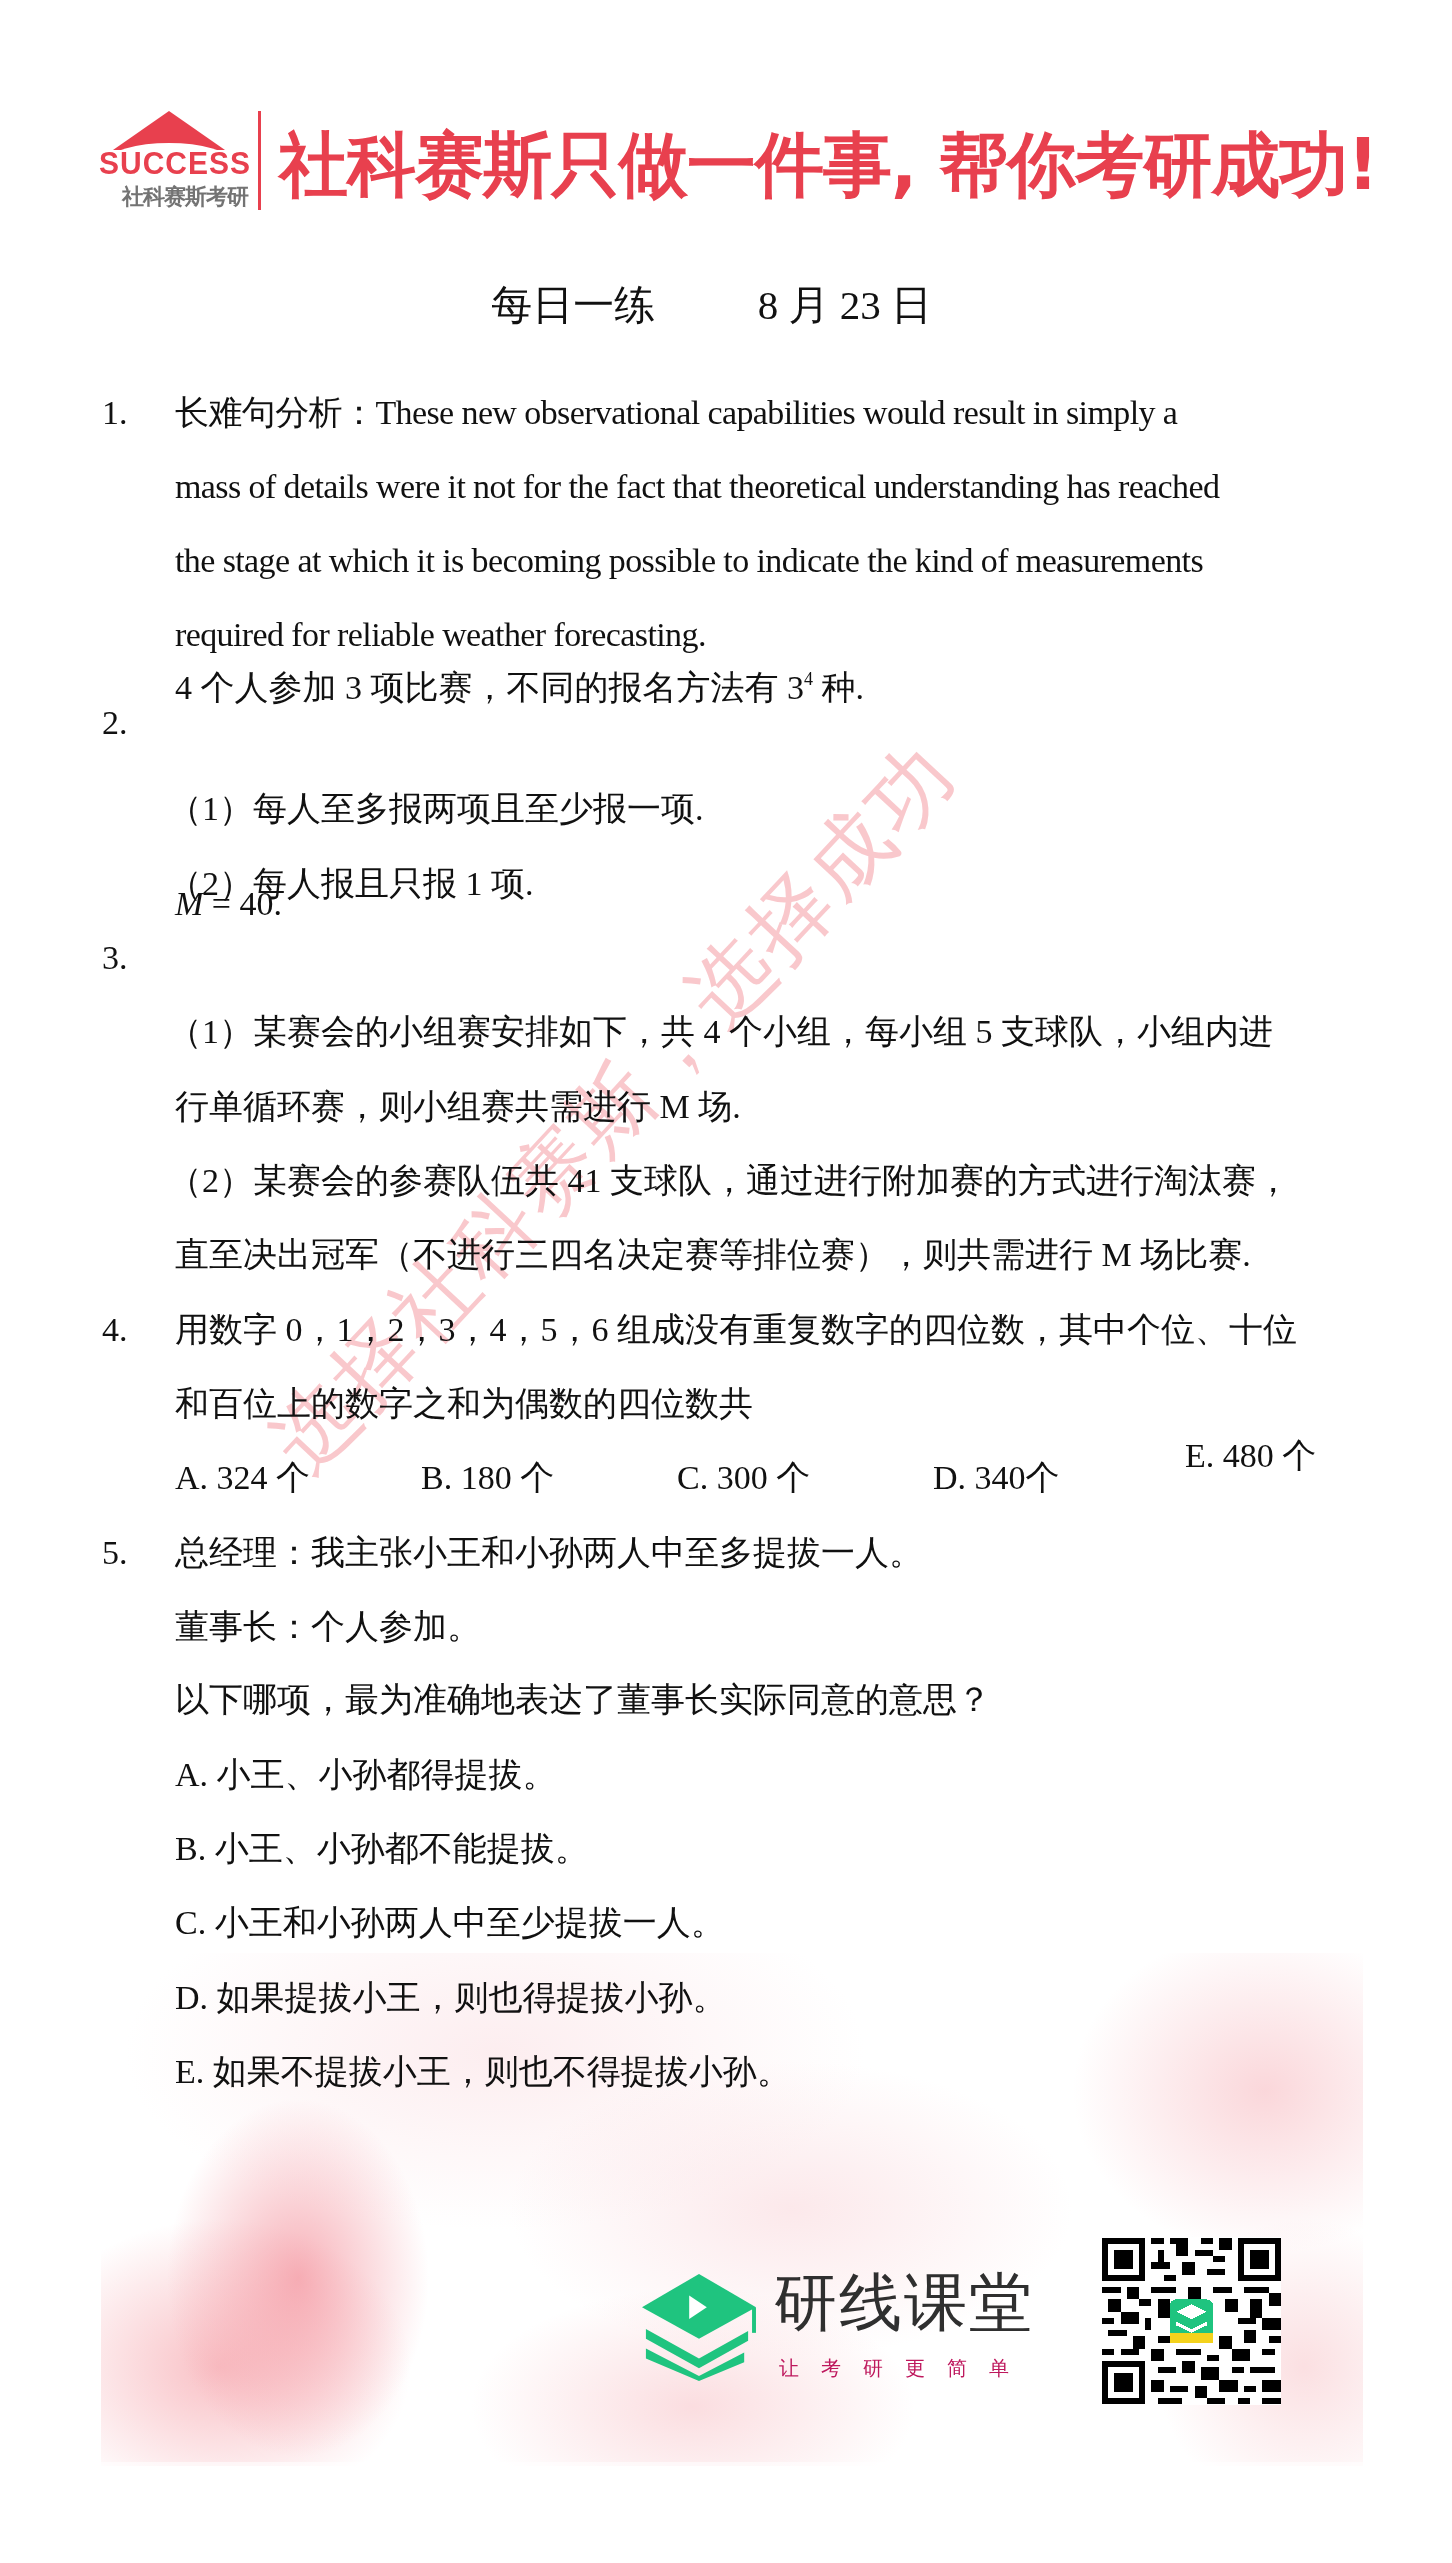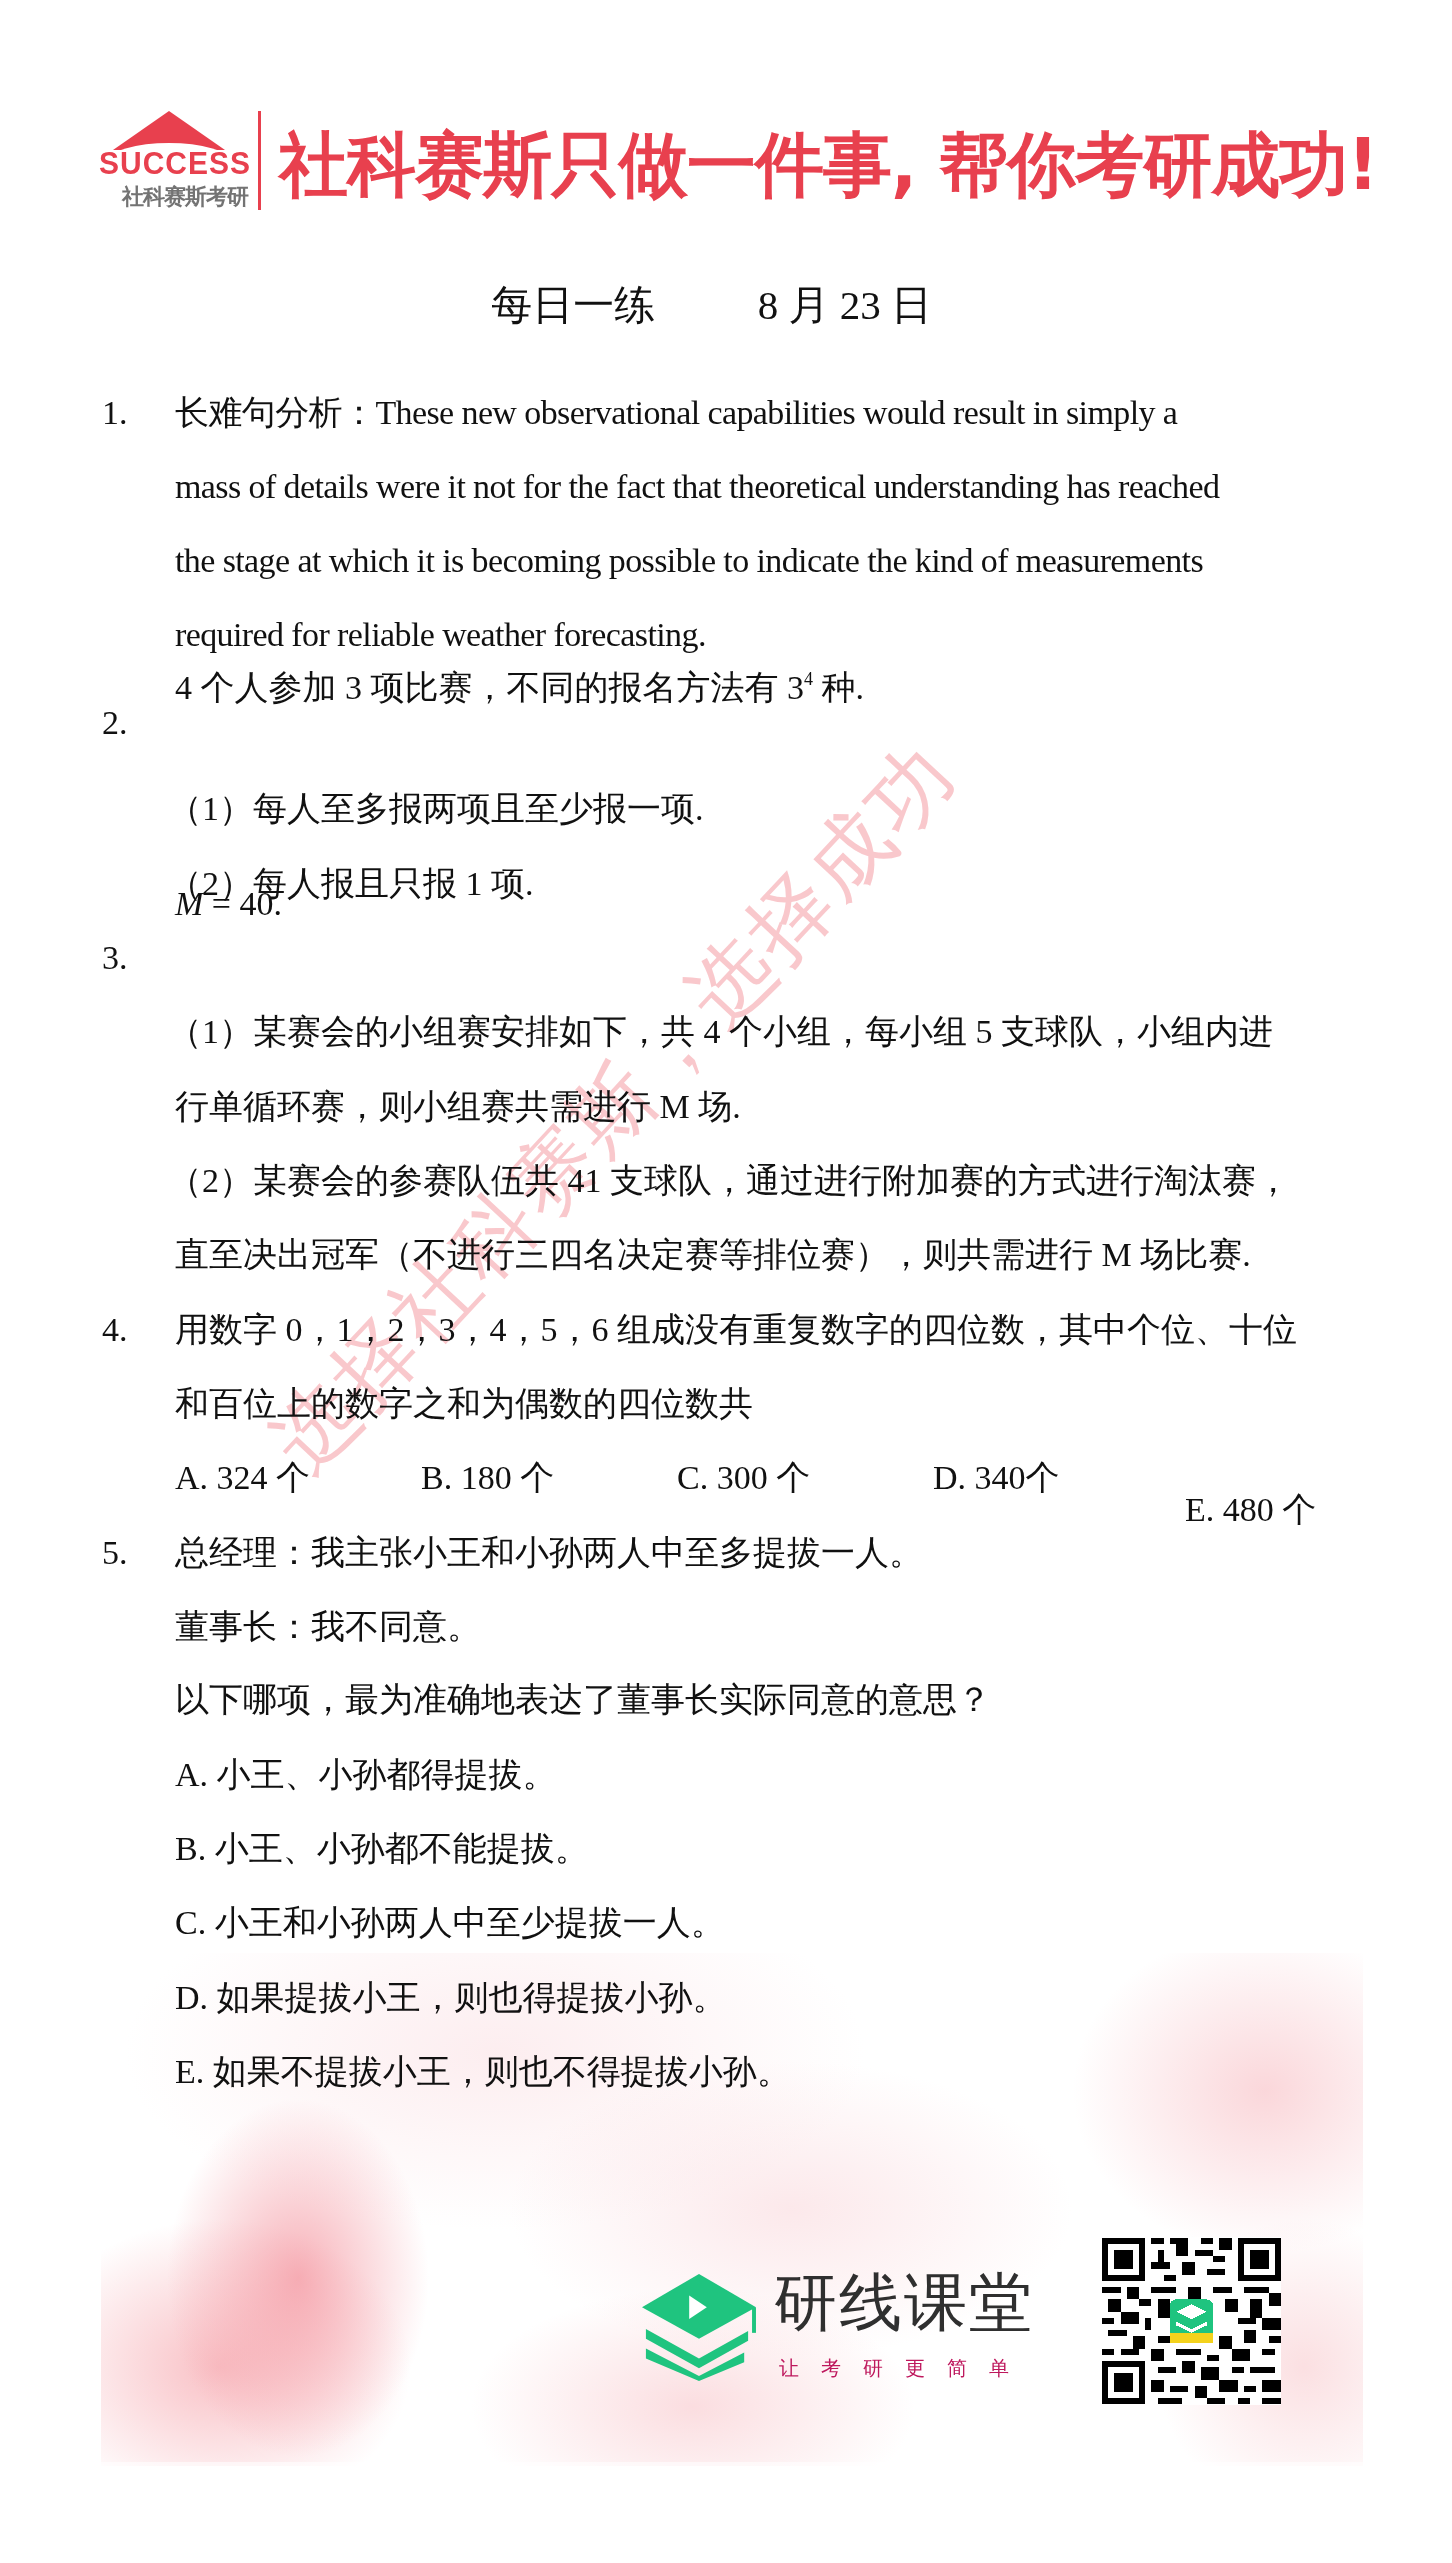--- a/index.html
+++ b/index.html
@@ -100,27 +100,27 @@
 </div>
 
 <div>
   <div class="num" style="top:1310px">4.</div>
   <div class="line" style="top:1310px">用数字 0，1，2，3，4，5，6 组成没有重复数字的四位数，其中个位、十位</div>
   <div class="line" style="top:1384px">和百位上的数字之和为偶数的四位数共</div>
   <div class="opt" style="left:175px; top:1458px">A. 324 个</div>
   <div class="opt" style="left:421px; top:1458px">B. 180 个</div>
   <div class="opt" style="left:677px; top:1458px">C. 300 个</div>
   <div class="opt" style="left:933px; top:1458px">D. 340个</div>
-  <div class="opt" style="left:1185px; top:1490px">E. 480 个</div>
+  <div class="opt" style="left:1185px; top:1436px">E. 480 个</div>
 </div>
 
 <div>
   <div class="num" style="top:1533px">5.</div>
   <div class="line" style="top:1533px">总经理：我主张小王和小孙两人中至多提拔一人。</div>
-  <div class="line" style="top:1607px">董事长：我不同意。</div>
+  <div class="line" style="top:1607px">董事长：个人参加。</div>
   <div class="line" style="top:1680px">以下哪项，最为准确地表达了董事长实际同意的意思？</div>
   <div class="line" style="top:1755px">A.  小王、小孙都得提拔。</div>
   <div class="line" style="top:1829px">B.  小王、小孙都不能提拔。</div>
   <div class="line" style="top:1903px">C.  小王和小孙两人中至少提拔一人。</div>
   <div class="line" style="top:1978px">D.  如果提拔小王，则也得提拔小孙。</div>
   <div class="line" style="top:2052px">E.  如果不提拔小王，则也不得提拔小孙。</div>
 </div>
 
 <div class="abs brand-icon">
   <svg width="120" height="113" viewBox="0 0 122 115">

